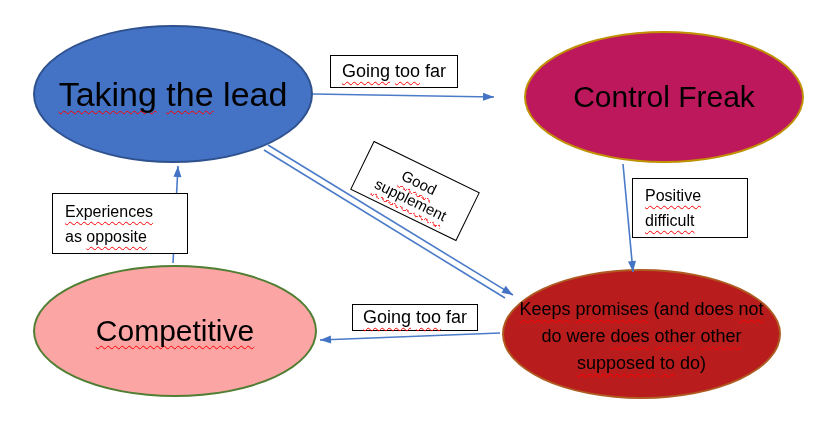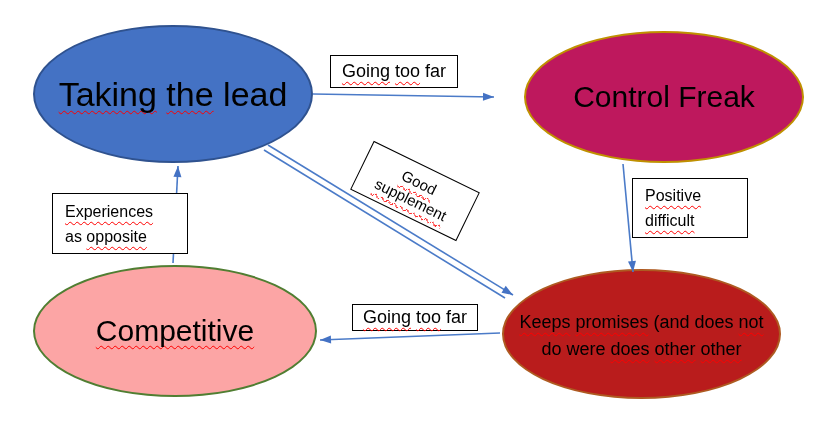--- a/index.html
+++ b/index.html
@@ -46,20 +46,21 @@
   </div>
 
   <div class="node node-green">
     <div class="title-xl"><span class="sq">Competitive</span></div>
   </div>
 
   <div class="node node-orange">
     <div class="inner">
       <div class="line"><span class="sq">Keeps</span> <span class="sq">promises</span> <span>(and</span> <span>does</span> <span class="sq">not</span></div>
       <div class="line"><span>do</span> <span>were</span> <span class="sq">does</span> <span class="sq">other</span> <span class="sq">other</span></div>
+      <div class="line"><span class="sq">supposed</span> <span class="sq">to</span> <span>do)</span></div>
     </div>
   </div>
 
   <svg class="arrows" viewBox="0 0 828 423">
     <defs>
       <marker id="arr" markerUnits="userSpaceOnUse" markerWidth="13" markerHeight="11" refX="11.5" refY="4.5" orient="auto">
         <path d="M0.5,0.5 L11.5,4.5 L0.5,8.5 Z" fill="#4472C4"></path>
       </marker>
     </defs>
     <g>

